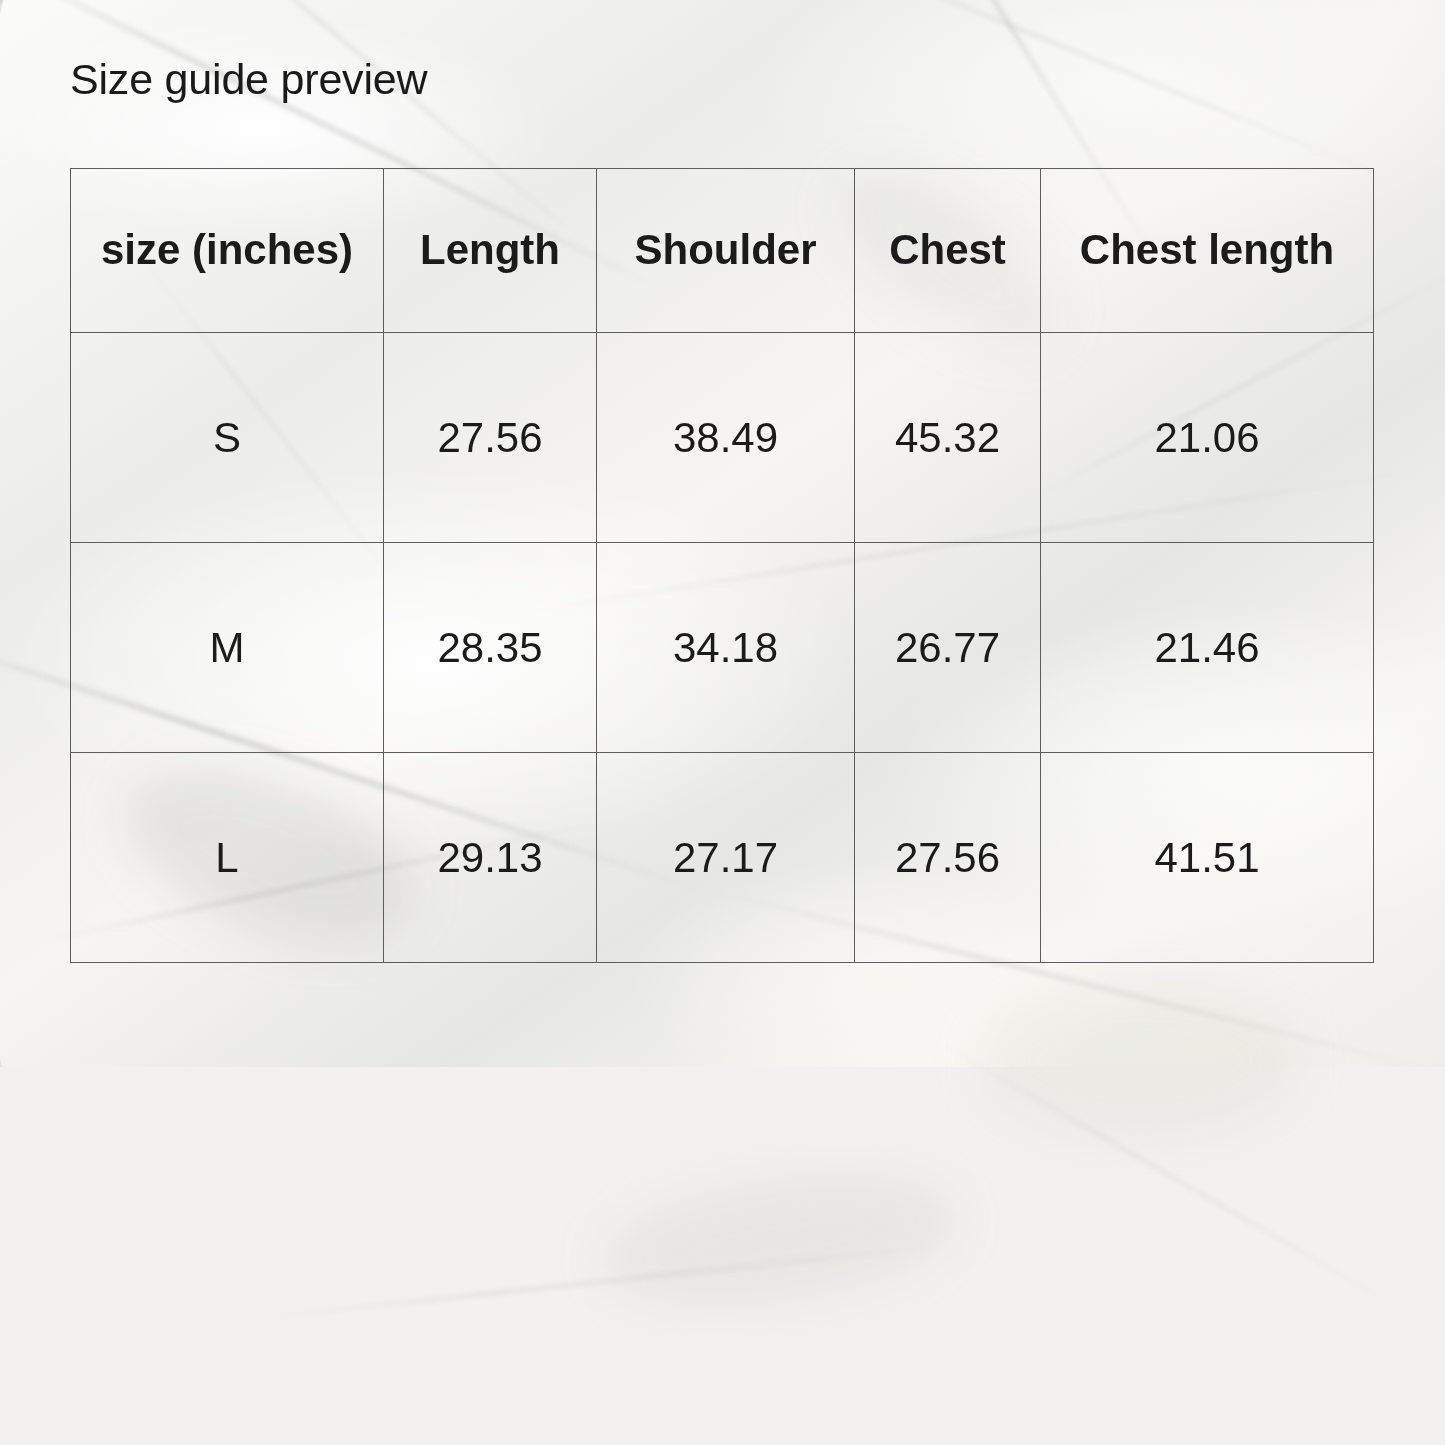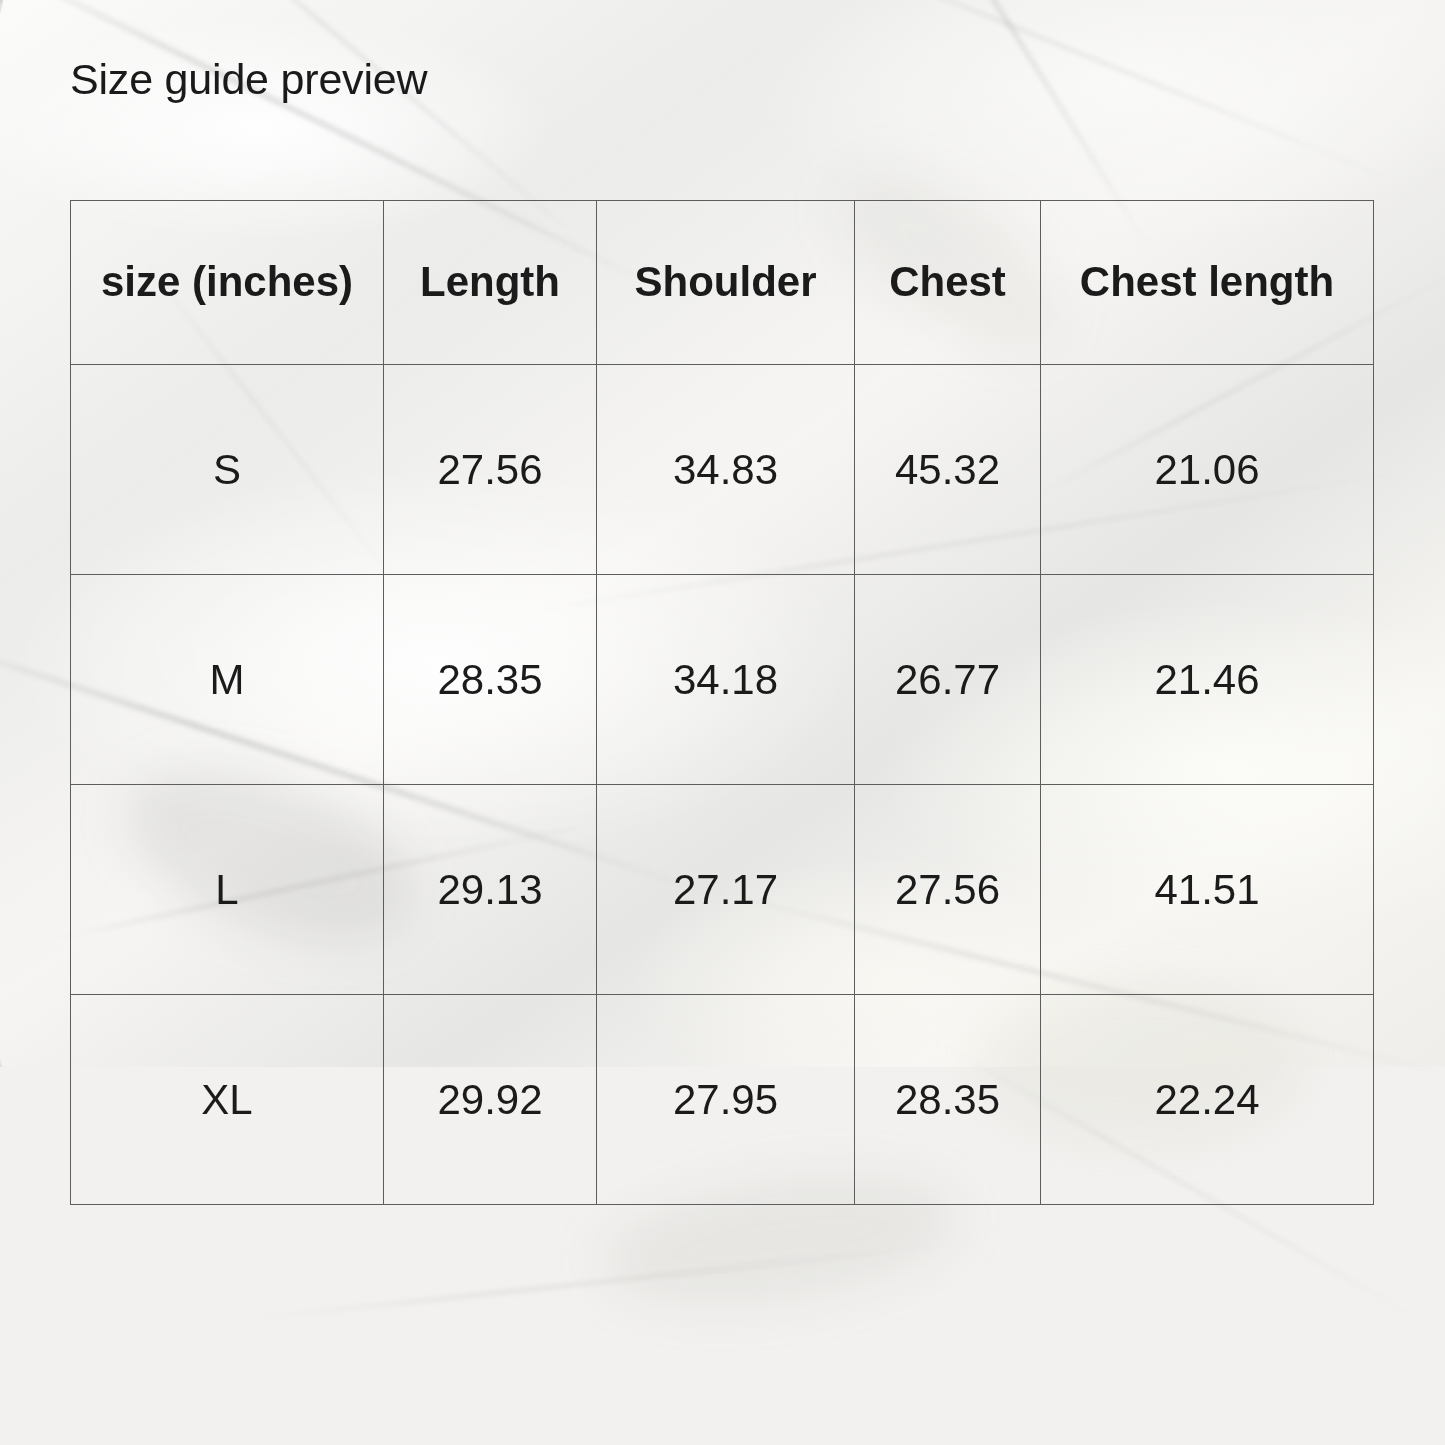--- a/index.html
+++ b/index.html
@@ -74,21 +74,20 @@
     white-space: nowrap;
   }
 
   #size-table {
     position: absolute;
     left: 70px;
     top: 168px;
     width: 1303px;
     border-collapse: collapse;
     table-layout: fixed;
-    margin-top: 32px;
   }
   #size-table td,
   #size-table th {
     border: 1.5px solid #5d5d5d;
     text-align: center;
     vertical-align: middle;
     color: #1b1b1b;
     padding: 0 2px;
   }
   #size-table thead th {
@@ -148,41 +147,34 @@
         <th>Length</th>
         <th>Shoulder</th>
         <th>Chest</th>
         <th>Chest length</th>
       </tr>
     </thead>
     <tbody>
       <tr>
         <td>S</td>
         <td>27.56</td>
-        <td>34.83</td>
+        <td>38.49</td>
         <td>45.32</td>
         <td>21.06</td>
       </tr>
       <tr>
         <td>M</td>
         <td>28.35</td>
         <td>34.18</td>
         <td>26.77</td>
         <td>21.46</td>
       </tr>
       <tr>
         <td>L</td>
         <td>29.13</td>
         <td>27.17</td>
         <td>27.56</td>
         <td>41.51</td>
       </tr>
-      <tr>
-        <td>XL</td>
-        <td>29.92</td>
-        <td>27.95</td>
-        <td>28.35</td>
-        <td>22.24</td>
-      </tr>
     </tbody>
   </table>
 
 </div>
 
 </body></html>

